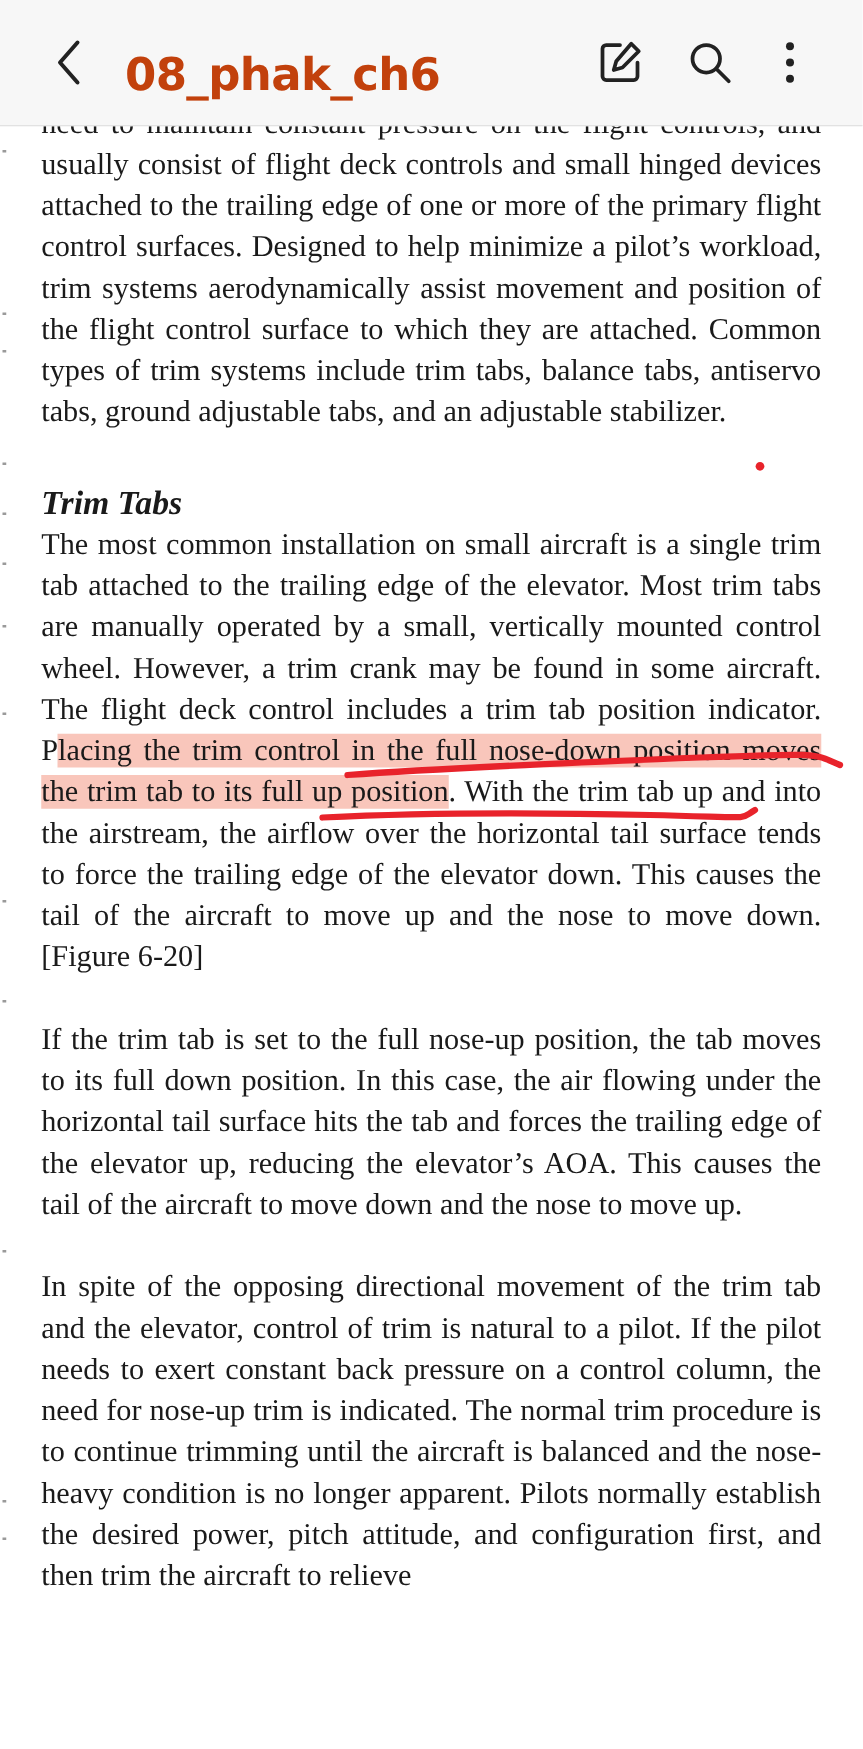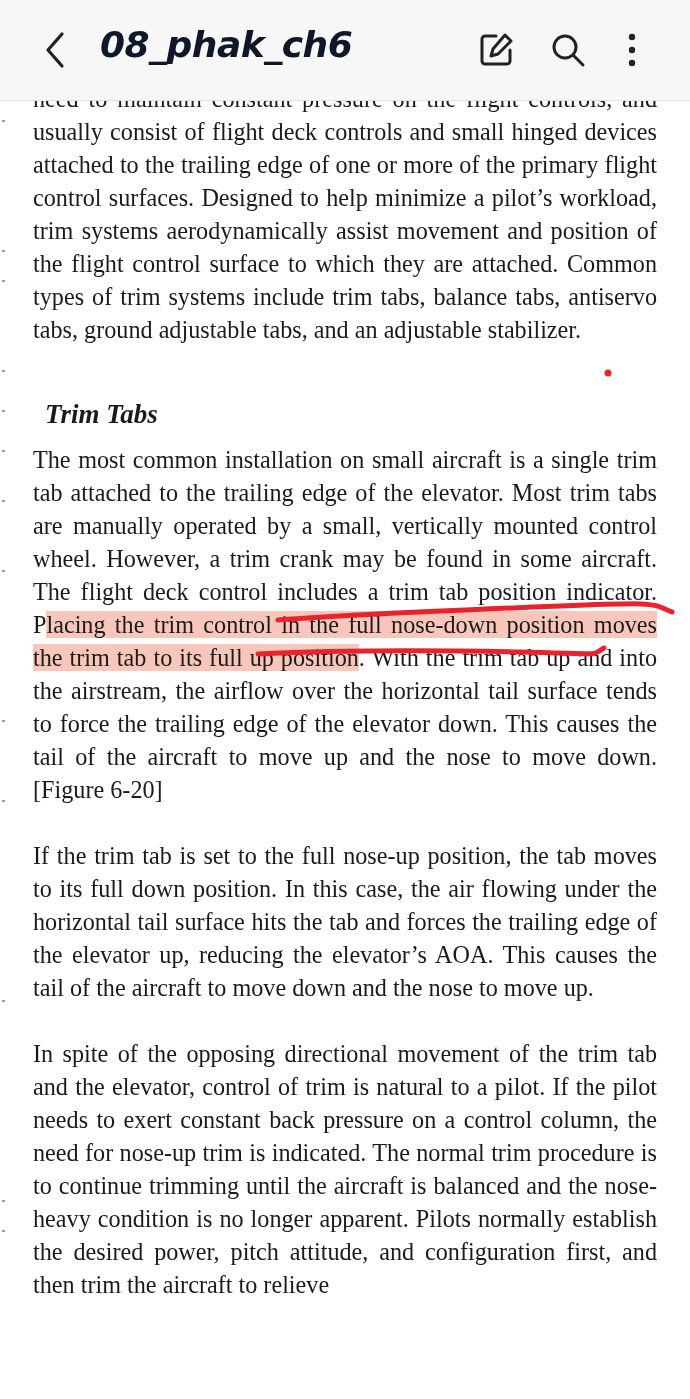--- a/index.html
+++ b/index.html
@@ -13,40 +13,39 @@
       position: absolute; left: 0; top: 0; width: 690px; height: 100px;
       background: #f7f7f7; border-bottom: 1px solid #e2e2e2;
       z-index: 5;
       font-family: "Liberation Sans", sans-serif;
     }
     .back-btn {
       position: absolute; left: 36px; top: 28px; width: 40px; height: 44px;
       cursor: pointer;
     }
     .title {
-      position: absolute; left: 100px; top: 24px;
+      position: absolute; left: 100px; top: 40px;
       font-family: "DejaVu Sans", sans-serif;
       font-weight: bold; font-size: 36px; letter-spacing: -0.5px;
-      color: #0f172a;
-      font-style: italic;
+      color: #c2410c;
     }
     .icon-btn { position: absolute; top: 30px; width: 40px; height: 40px; cursor: pointer; }
     .edit-btn { left: 476px; }
     .search-btn { left: 548px; }
     .more-btn { left: 612px; }
 
     .page {
       position: absolute; left: 33px; top: 82px; width: 624px;
       font-size: 24.2px; line-height: 33px; text-align: justify;
     }
     .page p { margin: 0; }
     .para-gap { height: 33px; }
     .heading {
       font-style: italic; font-weight: bold; font-size: 27px;
-      margin: 12px; height: 40px; line-height: 46px;
+      margin: 0; height: 40px; line-height: 46px;
     }
     .hl { background: rgba(246, 168, 150, 0.65); }
     .fig { }
 
     .ink {
       position: absolute; left: 0; top: 0; width: 690px; height: 1399px;
       pointer-events: none; z-index: 3;
     }
     .margin-marks { position: absolute; left: 0; top: 100px; width: 10px; height: 1200px; }
     .margin-marks span {

